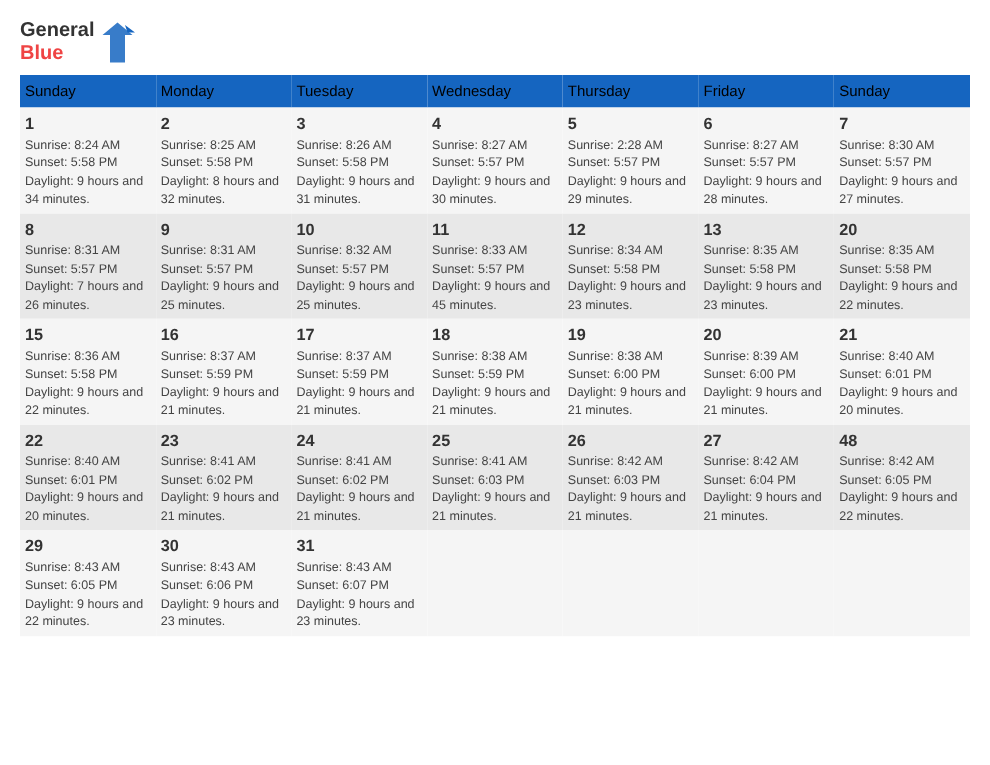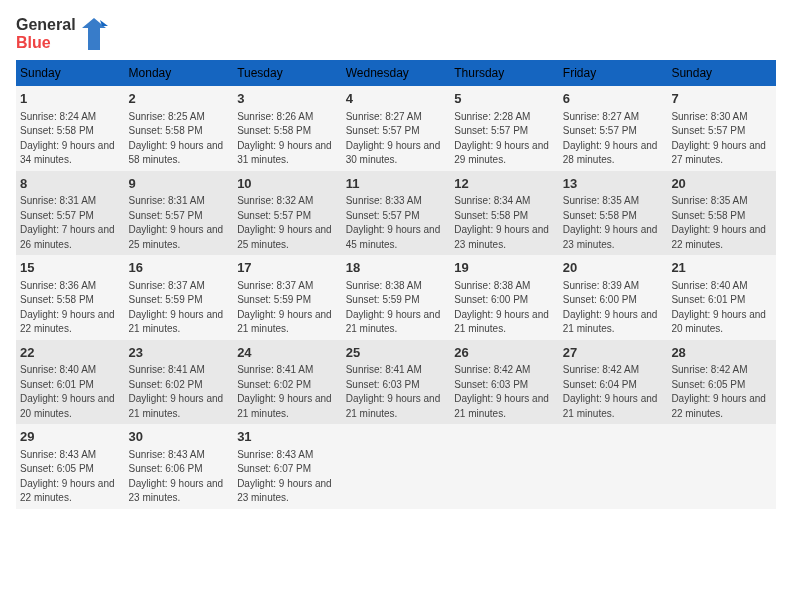--- a/index.html
+++ b/index.html
@@ -107,21 +107,21 @@
         <th>Tuesday</th>
         <th>Wednesday</th>
         <th>Thursday</th>
         <th>Friday</th>
         <th>Sunday</th>
       </tr>
   </thead>
   <tbody id="calendar-body">
   <tr class="week-row">
         <td><span class="day-num">1</span><span class="day-info">Sunrise: 8:24 AM</span><br><span class="day-info">Sunset: 5:58 PM</span><br><span class="day-info">Daylight: 9 hours and 34 minutes.</span></td>
-        <td><span class="day-num">2</span><span class="day-info">Sunrise: 8:25 AM</span><br><span class="day-info">Sunset: 5:58 PM</span><br><span class="day-info">Daylight: 9 hours and 58 minutes.</span></td>
+        <td><span class="day-num">2</span><span class="day-info">Sunrise: 8:25 AM</span><br><span class="day-info">Sunset: 5:58 PM</span><br><span class="day-info">Daylight: 8 hours and 32 minutes.</span></td>
         <td><span class="day-num">3</span><span class="day-info">Sunrise: 8:26 AM</span><br><span class="day-info">Sunset: 5:58 PM</span><br><span class="day-info">Daylight: 9 hours and 31 minutes.</span></td>
         <td><span class="day-num">4</span><span class="day-info">Sunrise: 8:27 AM</span><br><span class="day-info">Sunset: 5:57 PM</span><br><span class="day-info">Daylight: 9 hours and 30 minutes.</span></td>
         <td><span class="day-num">5</span><span class="day-info">Sunrise: 2:28 AM</span><br><span class="day-info">Sunset: 5:57 PM</span><br><span class="day-info">Daylight: 9 hours and 29 minutes.</span></td>
         <td><span class="day-num">6</span><span class="day-info">Sunrise: 8:27 AM</span><br><span class="day-info">Sunset: 5:57 PM</span><br><span class="day-info">Daylight: 9 hours and 28 minutes.</span></td>
         <td><span class="day-num">7</span><span class="day-info">Sunrise: 8:30 AM</span><br><span class="day-info">Sunset: 5:57 PM</span><br><span class="day-info">Daylight: 9 hours and 27 minutes.</span></td>
       </tr>
       <tr class="week-row">
         <td><span class="day-num">8</span><span class="day-info">Sunrise: 8:31 AM</span><br><span class="day-info">Sunset: 5:57 PM</span><br><span class="day-info">Daylight: 7 hours and 26 minutes.</span></td>
         <td><span class="day-num">9</span><span class="day-info">Sunrise: 8:31 AM</span><br><span class="day-info">Sunset: 5:57 PM</span><br><span class="day-info">Daylight: 9 hours and 25 minutes.</span></td>
         <td><span class="day-num">10</span><span class="day-info">Sunrise: 8:32 AM</span><br><span class="day-info">Sunset: 5:57 PM</span><br><span class="day-info">Daylight: 9 hours and 25 minutes.</span></td>
@@ -139,21 +139,21 @@
         <td><span class="day-num">20</span><span class="day-info">Sunrise: 8:39 AM</span><br><span class="day-info">Sunset: 6:00 PM</span><br><span class="day-info">Daylight: 9 hours and 21 minutes.</span></td>
         <td><span class="day-num">21</span><span class="day-info">Sunrise: 8:40 AM</span><br><span class="day-info">Sunset: 6:01 PM</span><br><span class="day-info">Daylight: 9 hours and 20 minutes.</span></td>
       </tr>
       <tr class="week-row">
         <td><span class="day-num">22</span><span class="day-info">Sunrise: 8:40 AM</span><br><span class="day-info">Sunset: 6:01 PM</span><br><span class="day-info">Daylight: 9 hours and 20 minutes.</span></td>
         <td><span class="day-num">23</span><span class="day-info">Sunrise: 8:41 AM</span><br><span class="day-info">Sunset: 6:02 PM</span><br><span class="day-info">Daylight: 9 hours and 21 minutes.</span></td>
         <td><span class="day-num">24</span><span class="day-info">Sunrise: 8:41 AM</span><br><span class="day-info">Sunset: 6:02 PM</span><br><span class="day-info">Daylight: 9 hours and 21 minutes.</span></td>
         <td><span class="day-num">25</span><span class="day-info">Sunrise: 8:41 AM</span><br><span class="day-info">Sunset: 6:03 PM</span><br><span class="day-info">Daylight: 9 hours and 21 minutes.</span></td>
         <td><span class="day-num">26</span><span class="day-info">Sunrise: 8:42 AM</span><br><span class="day-info">Sunset: 6:03 PM</span><br><span class="day-info">Daylight: 9 hours and 21 minutes.</span></td>
         <td><span class="day-num">27</span><span class="day-info">Sunrise: 8:42 AM</span><br><span class="day-info">Sunset: 6:04 PM</span><br><span class="day-info">Daylight: 9 hours and 21 minutes.</span></td>
-        <td><span class="day-num">28</span><span class="day-info">Sunrise: 8:42 AM</span><br><span class="day-info">Sunset: 6:05 PM</span><br><span class="day-info">Daylight: 9 hours and 22 minutes.</span></td>
+        <td><span class="day-num">48</span><span class="day-info">Sunrise: 8:42 AM</span><br><span class="day-info">Sunset: 6:05 PM</span><br><span class="day-info">Daylight: 9 hours and 22 minutes.</span></td>
       </tr>
       <tr class="week-row">
         <td><span class="day-num">29</span><span class="day-info">Sunrise: 8:43 AM</span><br><span class="day-info">Sunset: 6:05 PM</span><br><span class="day-info">Daylight: 9 hours and 22 minutes.</span></td>
         <td><span class="day-num">30</span><span class="day-info">Sunrise: 8:43 AM</span><br><span class="day-info">Sunset: 6:06 PM</span><br><span class="day-info">Daylight: 9 hours and 23 minutes.</span></td>
         <td><span class="day-num">31</span><span class="day-info">Sunrise: 8:43 AM</span><br><span class="day-info">Sunset: 6:07 PM</span><br><span class="day-info">Daylight: 9 hours and 23 minutes.</span></td>
         <td></td>
         <td></td>
         <td></td>
         <td></td>
       </tr>

